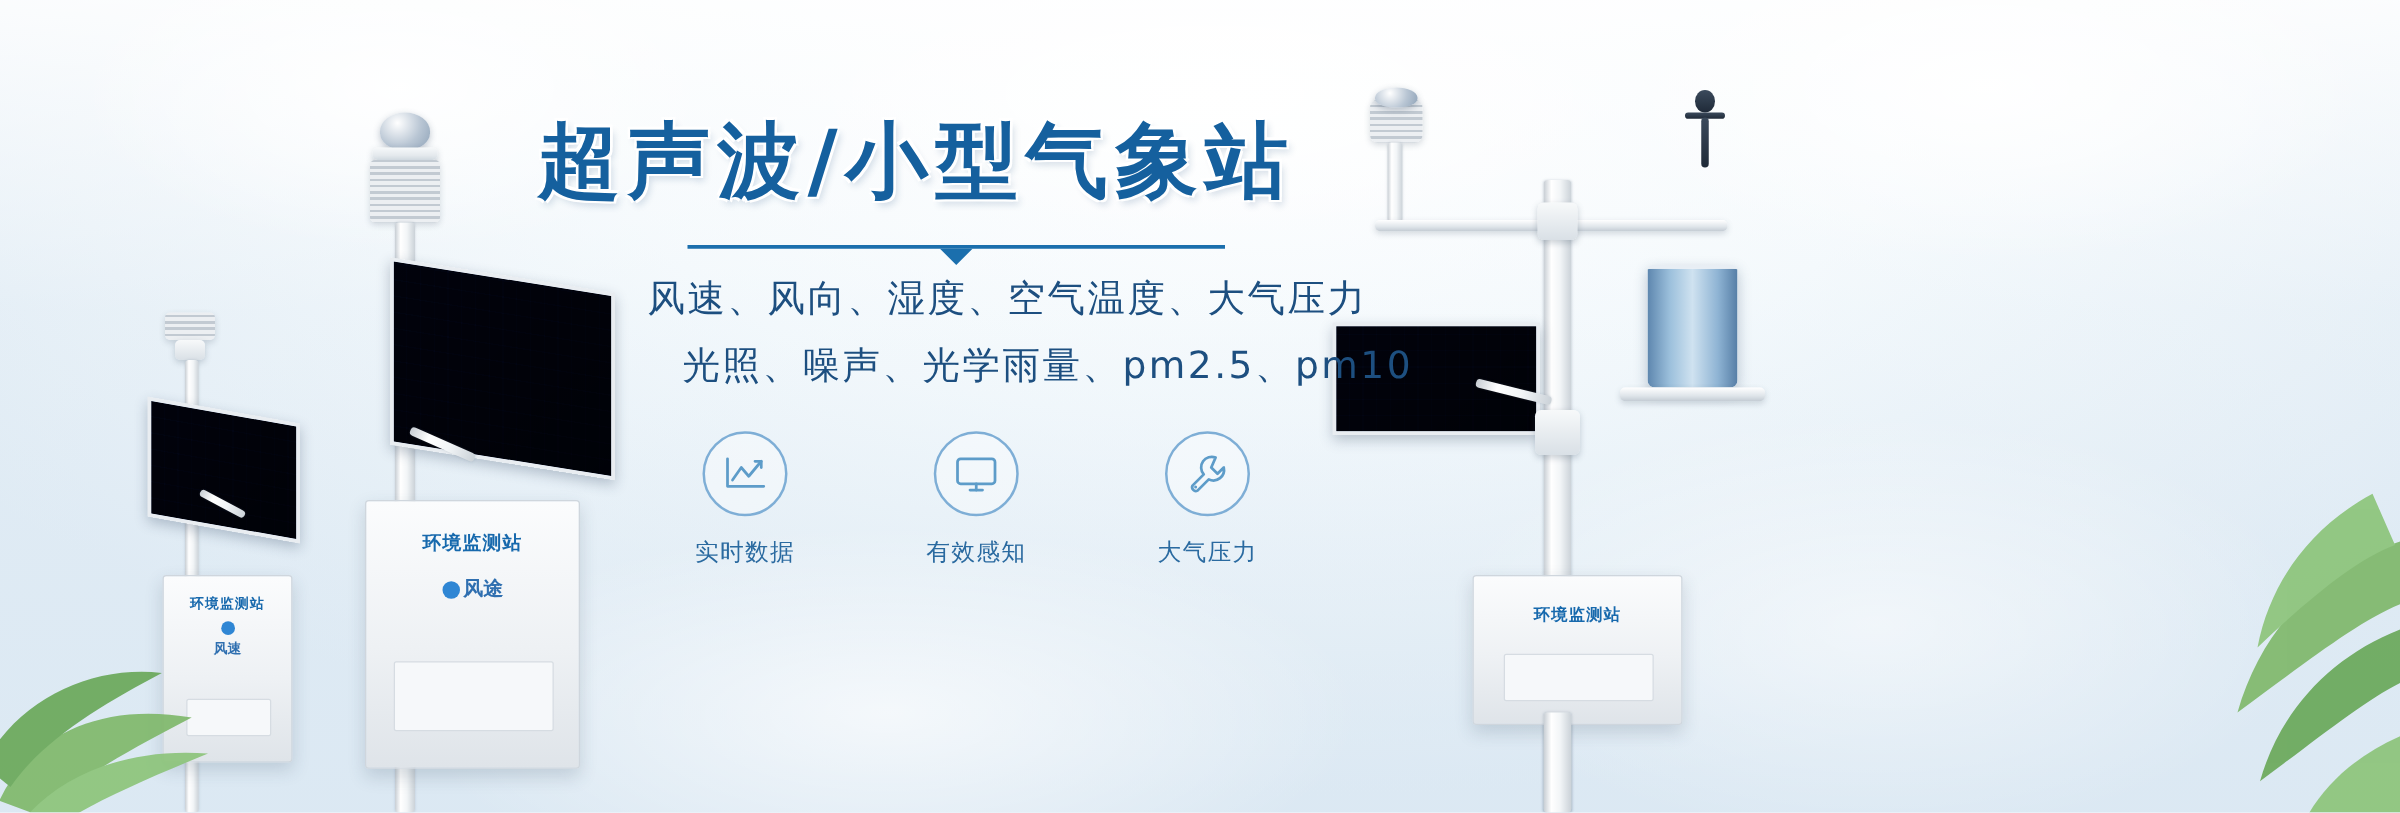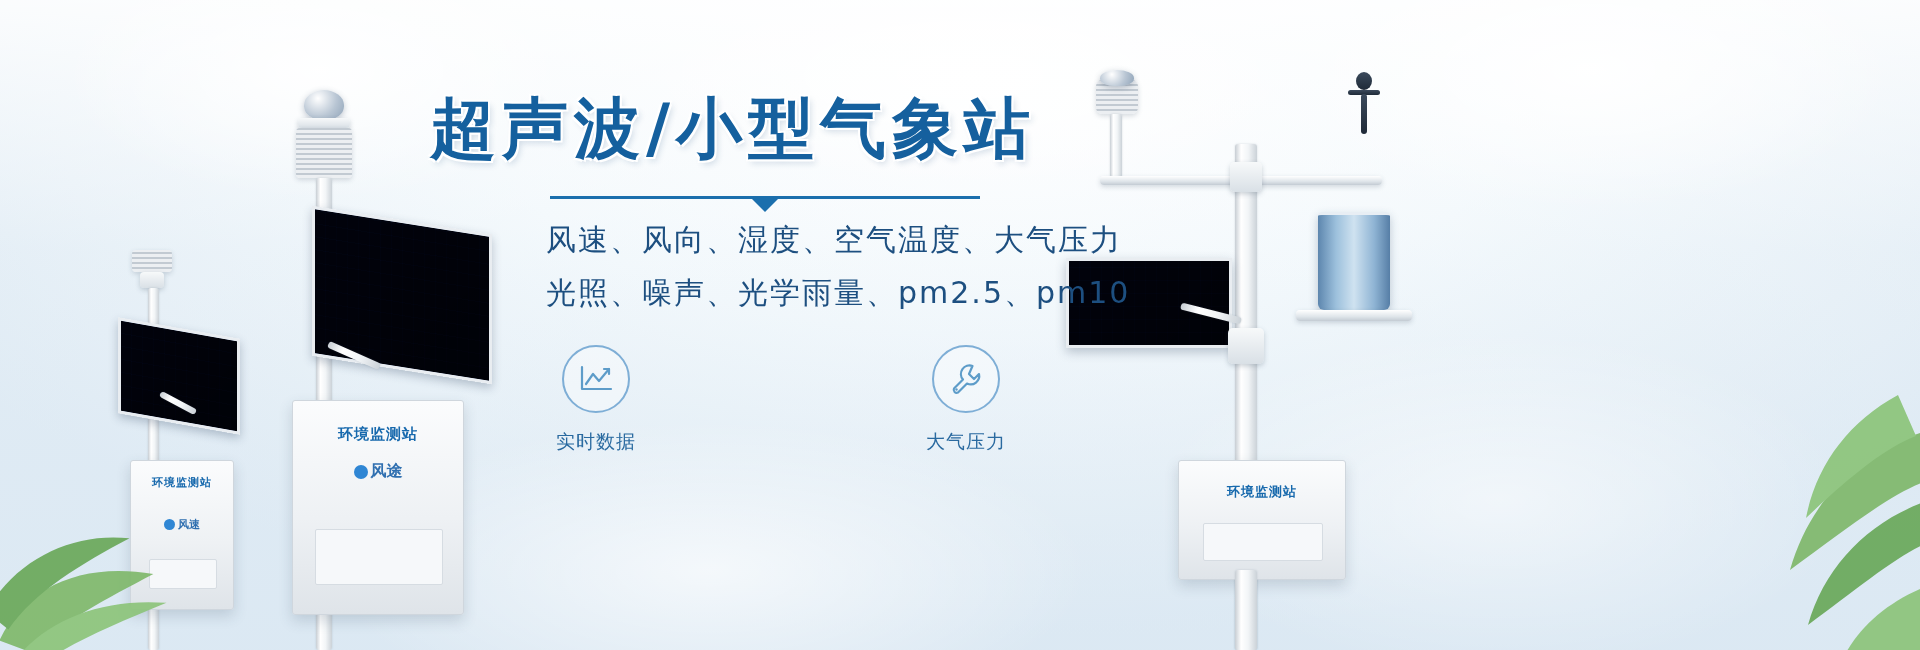--- a/index.html
+++ b/index.html
@@ -123,21 +123,21 @@
   .divider::after{
     content:""; position:absolute; left:50%; top:3px; transform:translateX(-50%);
     border-left:13px solid transparent; border-right:13px solid transparent;
     border-top:13px solid #1b6fad;
   }
   .subline{
     margin-top:18px; font-size:30px; line-height:1.5; color:#1d4f80;
     letter-spacing:2px; white-space:nowrap;
     font-family:"DejaVu Sans","Liberation Sans",sans-serif;
   }
-  .subline.s1{ margin-left:116px; }
+  .subline.s1{ margin-left:88px; }
   .subline.s2{ margin-left:116px; margin-top:8px;text-align:right; }
 
   
   .features{
     position:absolute; left:546px; top:345px; width:470px;
     display:flex; justify-content:space-between;
   }
   .feature{ width:100px; text-align:center; }
   .fcircle{
     width:68px; height:68px; margin:0 auto; border-radius:50%;
@@ -163,21 +163,21 @@
   <div class="cloud c5"></div>
 
   <div class="station-a">
     <div class="sensor-fins" style="left:22px; top:0; width:40px; height:22px;"></div>
     <div class="sensor-head" style="left:30px; top:22px; width:24px; height:16px;"></div>
     <div class="mast" style="left:38px; top:38px; width:11px; height:362px;"></div>
     <div class="panel" style="left:8px; top:78px; width:122px; height:96px; transform:skewY(10deg);"></div>
     <div class="mast" style="left:48px; top:150px; width:40px; height:6px; transform:rotate(28deg);"></div>
     <div class="cabinet" style="left:20px; top:210px; width:104px; height:150px;">
       <div class="cab-label" style="top:14px; font-size:11px;">环境监测站</div>
-      <div class="cab-brand" style="top:56px; font-size:11px;">
+      <div class="cab-brand" style="top:36px; font-size:11px;flex-direction:column;">
         <span class="brand-dot"></span>
         <span>风速</span>
       </div>
       <div style="position:absolute;left:18px;top:98px;width:68px;height:30px;background:#f6f8fa;border:1px solid #d6dce2;border-radius:2px;"></div>
     </div>
   </div>
 
   <div class="station-b">
     <div class="dome" style="left:24px; top:0; width:40px; height:30px;"></div>
     <div class="sensor-head" style="left:18px; top:28px; width:52px; height:10px;"></div>
@@ -251,20 +251,30 @@
         <svg width="36" height="32" viewBox="0 0 36 32" fill="none" stroke="#5d9cc9" stroke-width="2.2" stroke-linecap="round" stroke-linejoin="round">
           <path d="M4 4 V26 H33"></path>
           <path d="M8 21 L15 11 L21 18 L31 6"></path>
           <path d="M26 6 H31 V11"></path>
         </svg>
       </div>
       <div class="flabel">实时数据</div>
     </div>
 
 
+    <div class="feature">
+      <div class="fcircle">
+        <svg width="36" height="32" viewBox="0 0 36 32" fill="none" stroke="#5d9cc9" stroke-width="2.2" stroke-linecap="round" stroke-linejoin="round">
+          <rect x="3" y="4" width="30" height="20" rx="2.5"></rect>
+          <path d="M13 29 H23"></path>
+          <path d="M18 24 V29"></path>
+        </svg>
+      </div>
+      <div class="flabel">有效感知</div>
+    </div>
 
     <div class="feature">
       <div class="fcircle">
         <svg width="36" height="34" viewBox="0 0 36 34" fill="none" stroke="#5d9cc9" stroke-width="2.2" stroke-linecap="round" stroke-linejoin="round">
           <path d="M24.5 4 A8.5 8.5 0 0 0 15 17.5 L6 26.5 A3 3 0 0 0 10 30.5 L19 21.5 A8.5 8.5 0 0 0 31 12 L26 17 L21 12 Z"></path>
           <circle cx="8.5" cy="27.5" r="1.2" fill="#5d9cc9" stroke="none"></circle>
         </svg>
       </div>
       <div class="flabel">大气压力</div>
     </div>

